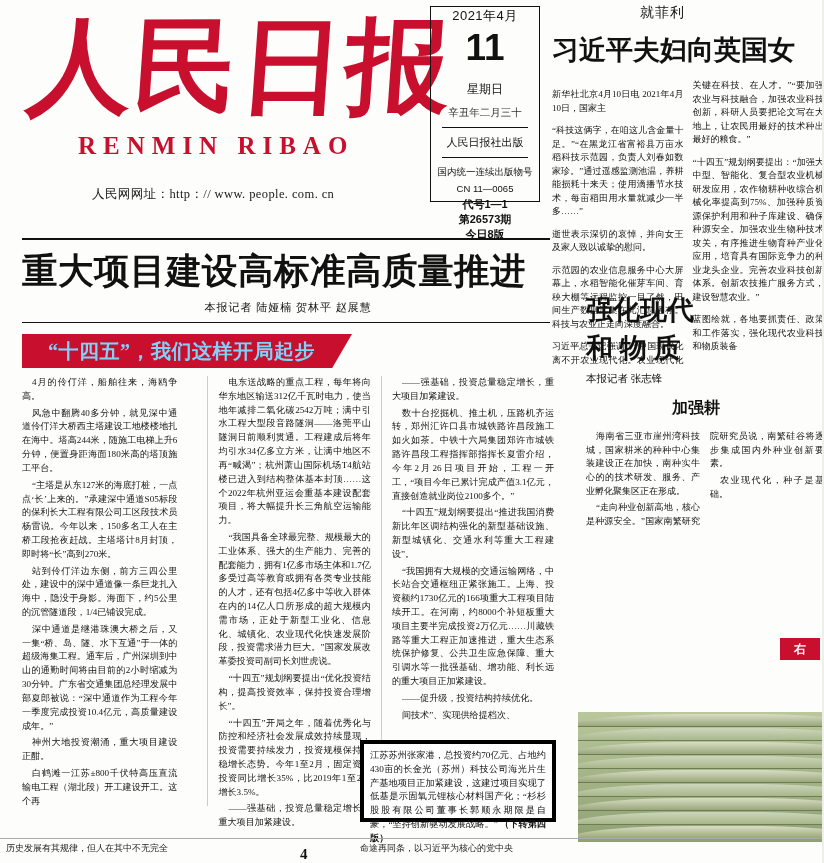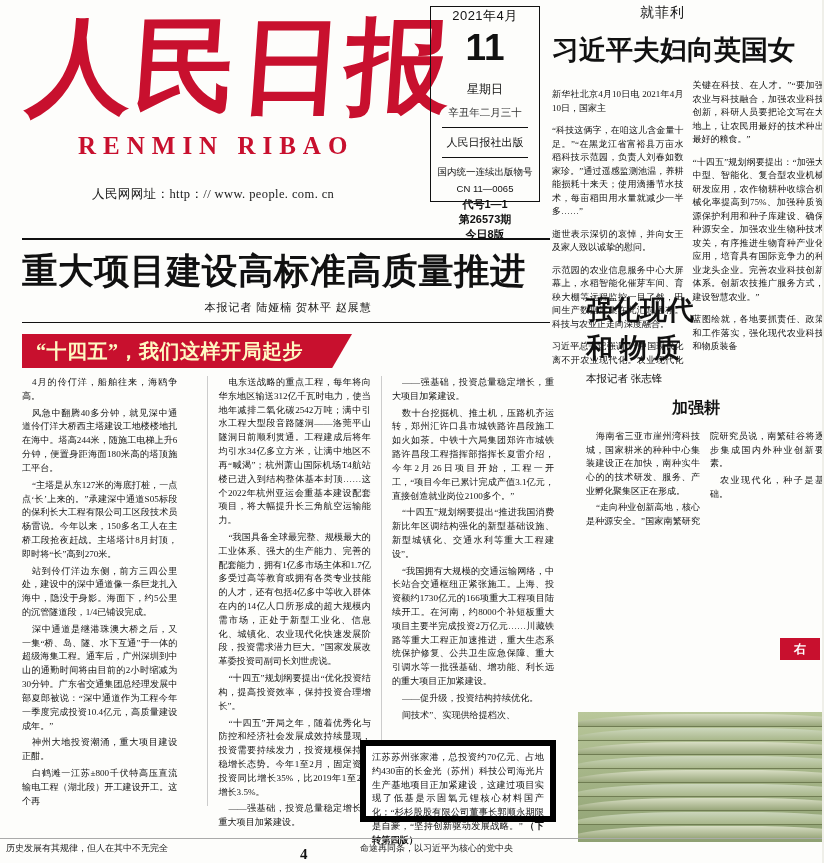--- a/index.html
+++ b/index.html
@@ -88,43 +88,43 @@
   .byline {
     position: absolute; left: 22px; top: 300px; width: 532px;
     text-align: center; font-size: 11px; letter-spacing: 1px;
   }
   .rule-under { position: absolute; left: 22px; top: 322px; width: 528px; border-top: 1px solid #111; }
 
   
   .banner {
     position: absolute; left: 22px; top: 334px; width: 330px; height: 34px;
     background: #c8102e;
-    color: #fef9c3;
+    color: #7dd3fc;
     font-size: 20px; font-weight: bold;
-    display: flex; align-items: center; padding-left: 14px;
+    display: flex; align-items: center; padding-left: 26px;
     letter-spacing: 0.5px;
     clip-path: polygon(0 0, 100% 0, 94% 100%, 0% 100%);
   }
 
   
   .cols {
     position: absolute; left: 22px; top: 376px;
     width: 532px; height: 430px;
     display: flex;
   }
   .col { font-size: 9.1px; line-height: 1.52; text-align: justify; color: #141414; }
   .col p { margin: 0 0 3px; text-indent: 1.1em; }
   .c1 { width: 172px; padding-right: 10px; }
   .c2 { width: 180px; padding-right: 10px; border-left: 1px solid #ccc; padding-left: 10px; margin-left: 20px; }
   .c3 { width: 180px; border-left: 1px solid #ccc; padding-left: 10px; }
 
   
   .redbox {
     position: absolute; left: 360px; top: 740px; width: 196px; height: 82px;
-    border: 6px solid #000000;
+    border: 4px solid #000000;
     padding: 5px 6px;
     font-size: 9.2px; line-height: 1.5; text-align: justify;
     background: #fff;
   }
   .redbox .jump { font-weight: bold; }
 
   
   .r2-head {
     position: absolute; left: 586px; top: 292px; width: 238px;
     font-size: 27px; font-weight: bold; white-space: nowrap;

